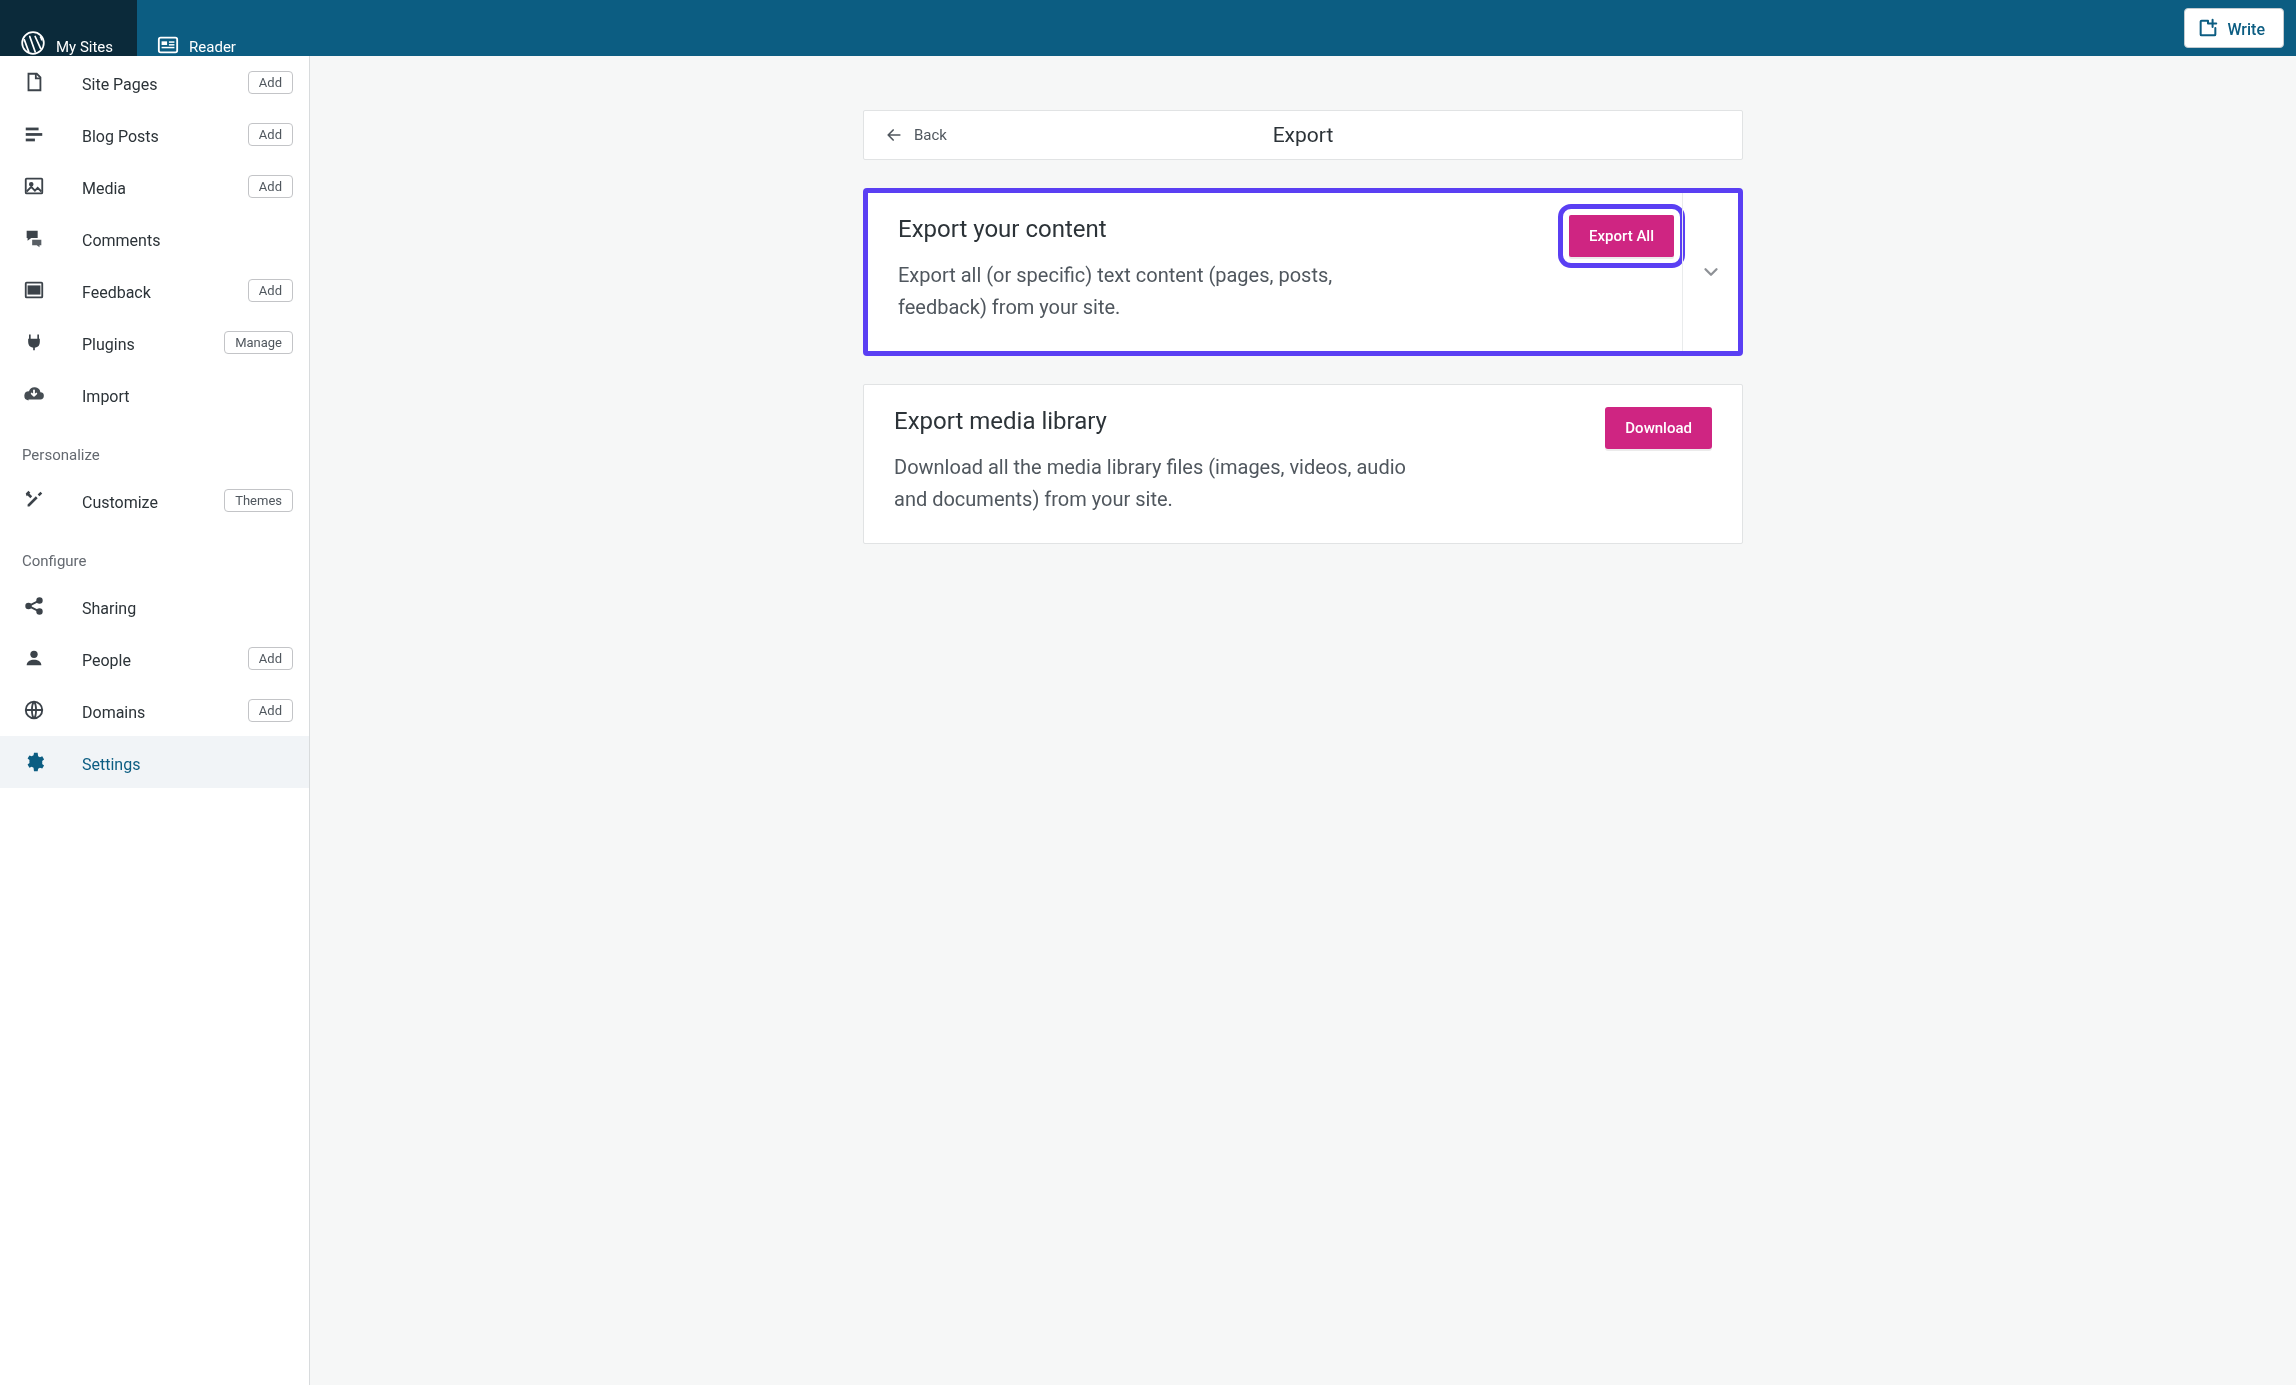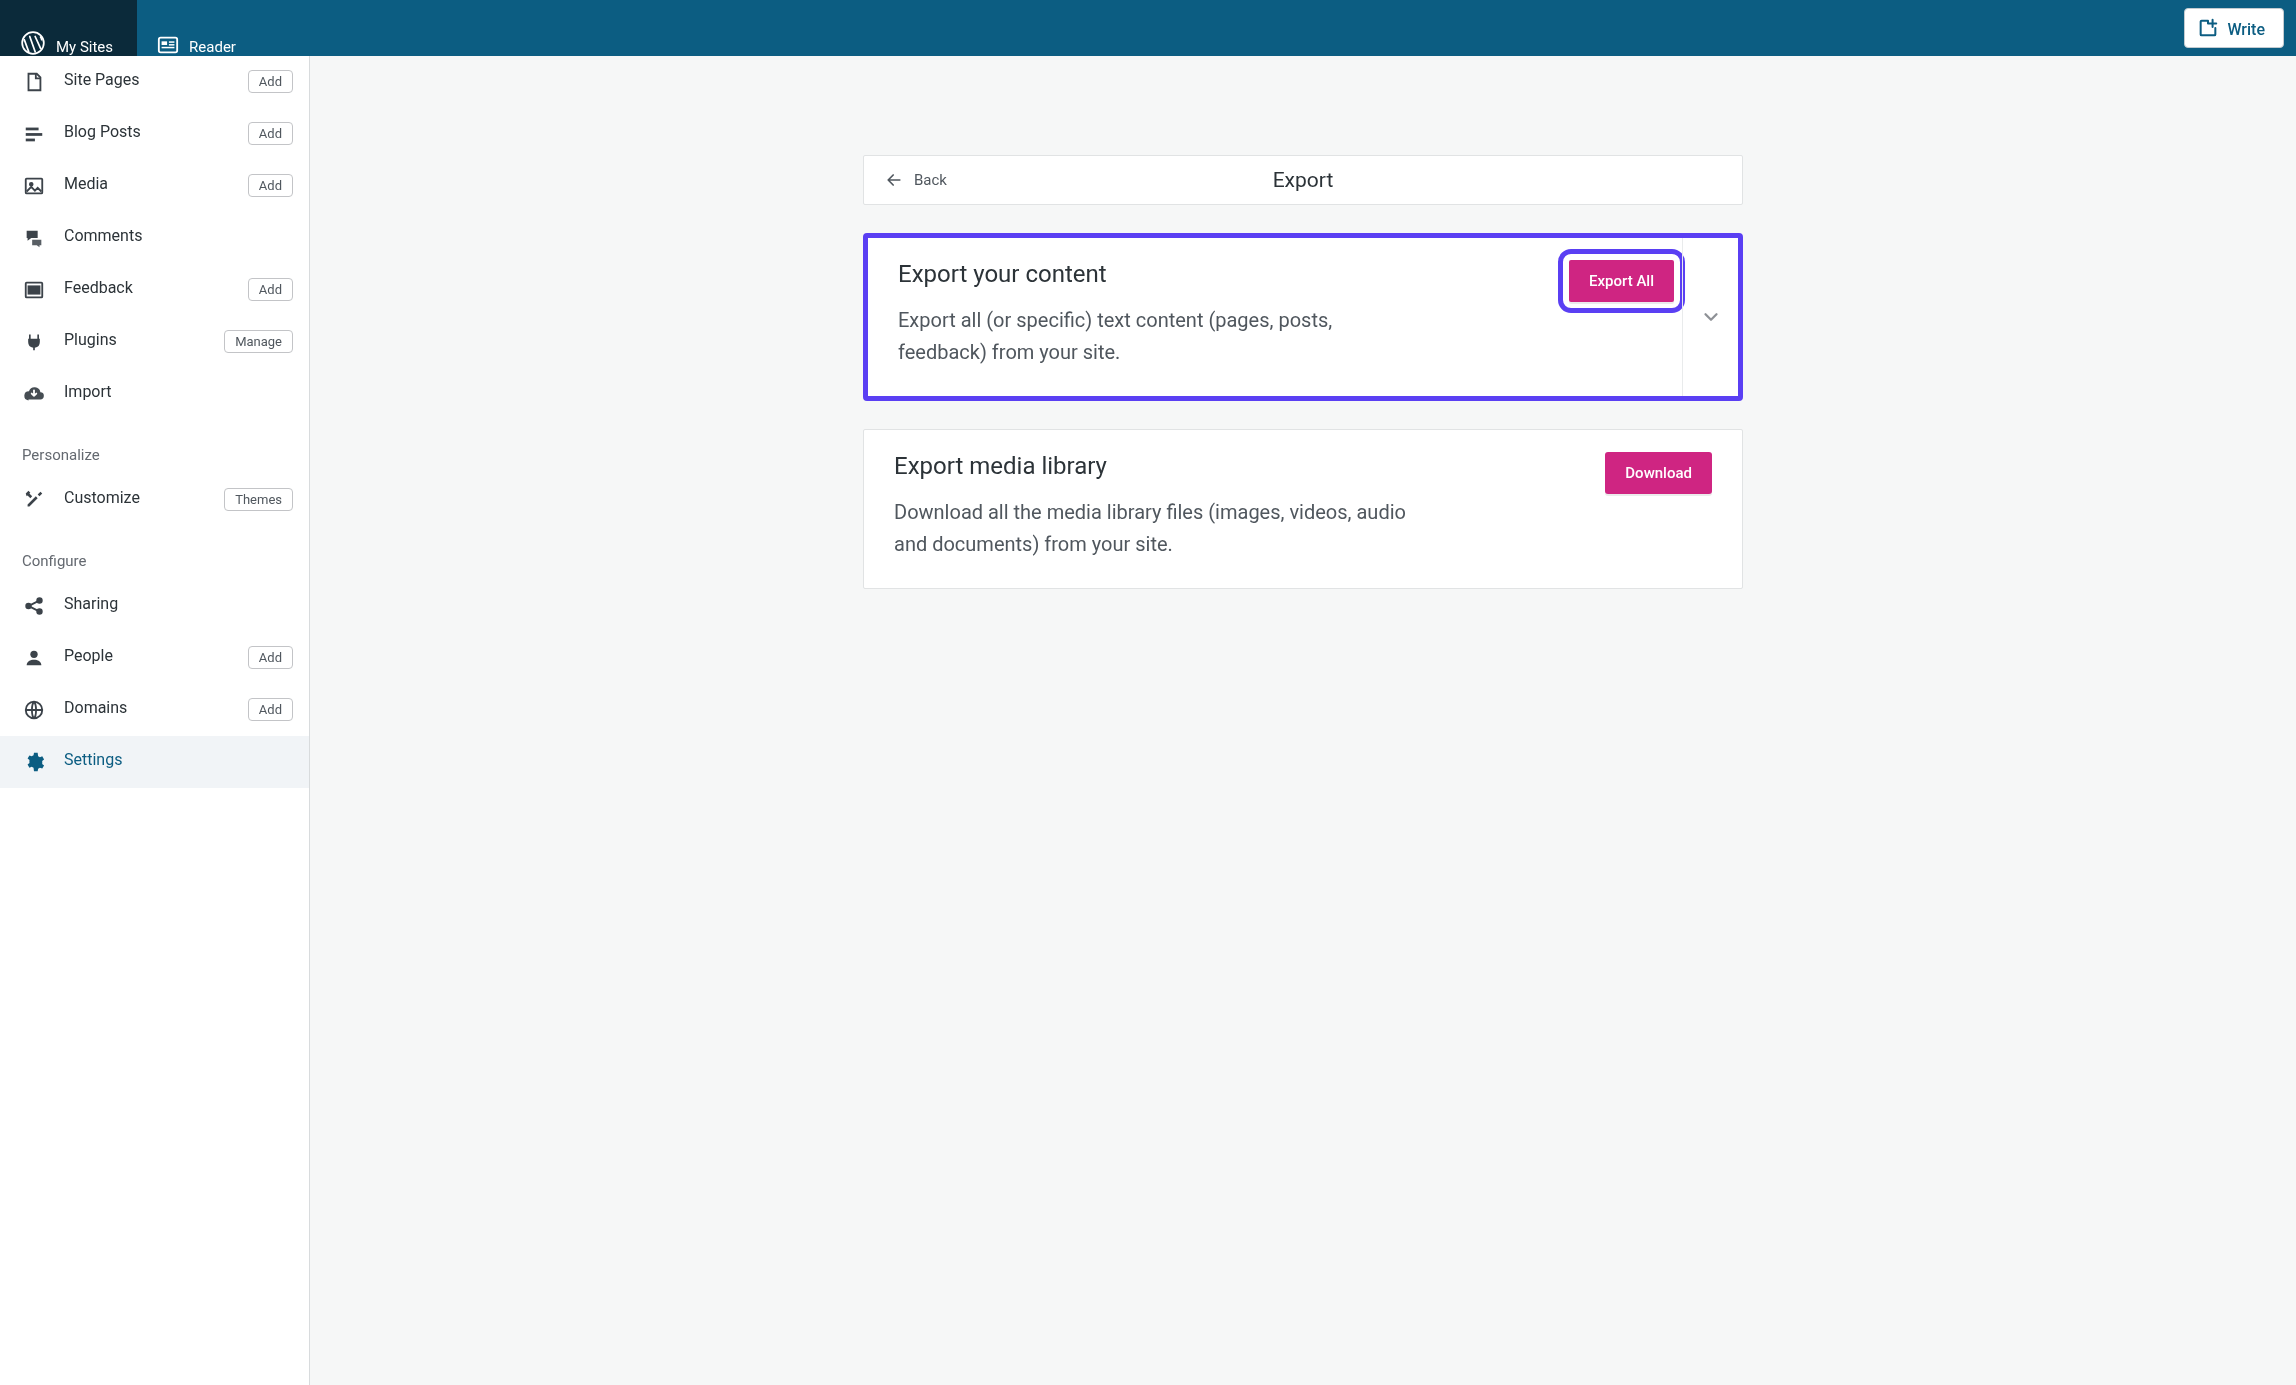--- a/index.html
+++ b/index.html
@@ -30,37 +30,37 @@
 }
 .sidebar::-webkit-scrollbar { width: 16px; }
 .sidebar::-webkit-scrollbar-track { background: #f0f0f0; }
 .sidebar::-webkit-scrollbar-thumb { background: #b9bcbf; border-radius: 0; }
 .sidebar::-webkit-scrollbar-button:single-button { background: #f0f0f0; height: 16px; display: block; }
 .sidebar::-webkit-scrollbar-button:single-button:vertical:decrement {
   background: #f0f0f0 no-repeat center/8px;
 }
 
 .nav-item {
-  display: flex; align-items: flex-start; gap: 18px; padding: 14px 16px 14px 22px;
+  display: flex; align-items: flex-end; gap: 36px; padding: 14px 16px 14px 22px;
   font-size: 16px; color: #2c3338; cursor: pointer; position: relative;
 }
 .nav-item .icon-slot { width: 24px; height: 24px; display:flex; align-items:center; justify-content:center; color:#3c434a;}
 .nav-item .label { flex: 1; }
 .nav-item .pill {
   font-size: 13px; color: #50575e; border: 1px solid #c3c4c7; background:#fff;
   border-radius: 4px; padding: 3px 10px; cursor: pointer;
 }
 .nav-item.active { background: #f1f4f7; color: #0c5d82; }
 .nav-item.active .icon-slot { color:#0c5d82; }
 .section-head {
   font-size: 15px; color: #646970; padding: 26px 22px 10px 22px;
 }
 
 .main { flex: 1; overflow-y: auto; padding: 0; background: #f6f7f7; display:flex; justify-content:center;}
-.main-col { width: 880px; max-width: 95%; padding-top: 54px; margin-top: 45px;}
+.main-col { width: 880px; max-width: 95%; padding-top: 54px;}
 
 .card {
   background: #fff; border: 1px solid #e1e3e4; border-radius: 2px; margin-bottom: 28px;
 }
 .card-header {
   display:flex; align-items:center; padding: 14px 20px; border-bottom: 0; position:relative;
 }
 .back-link { display:flex; align-items:center; gap:10px; color:#50575e; font-size:15px; cursor:pointer;}
 .card-title-center { position:absolute; left:50%; transform:translateX(-50%); font-size:21px; color:#2c3338;}
 

